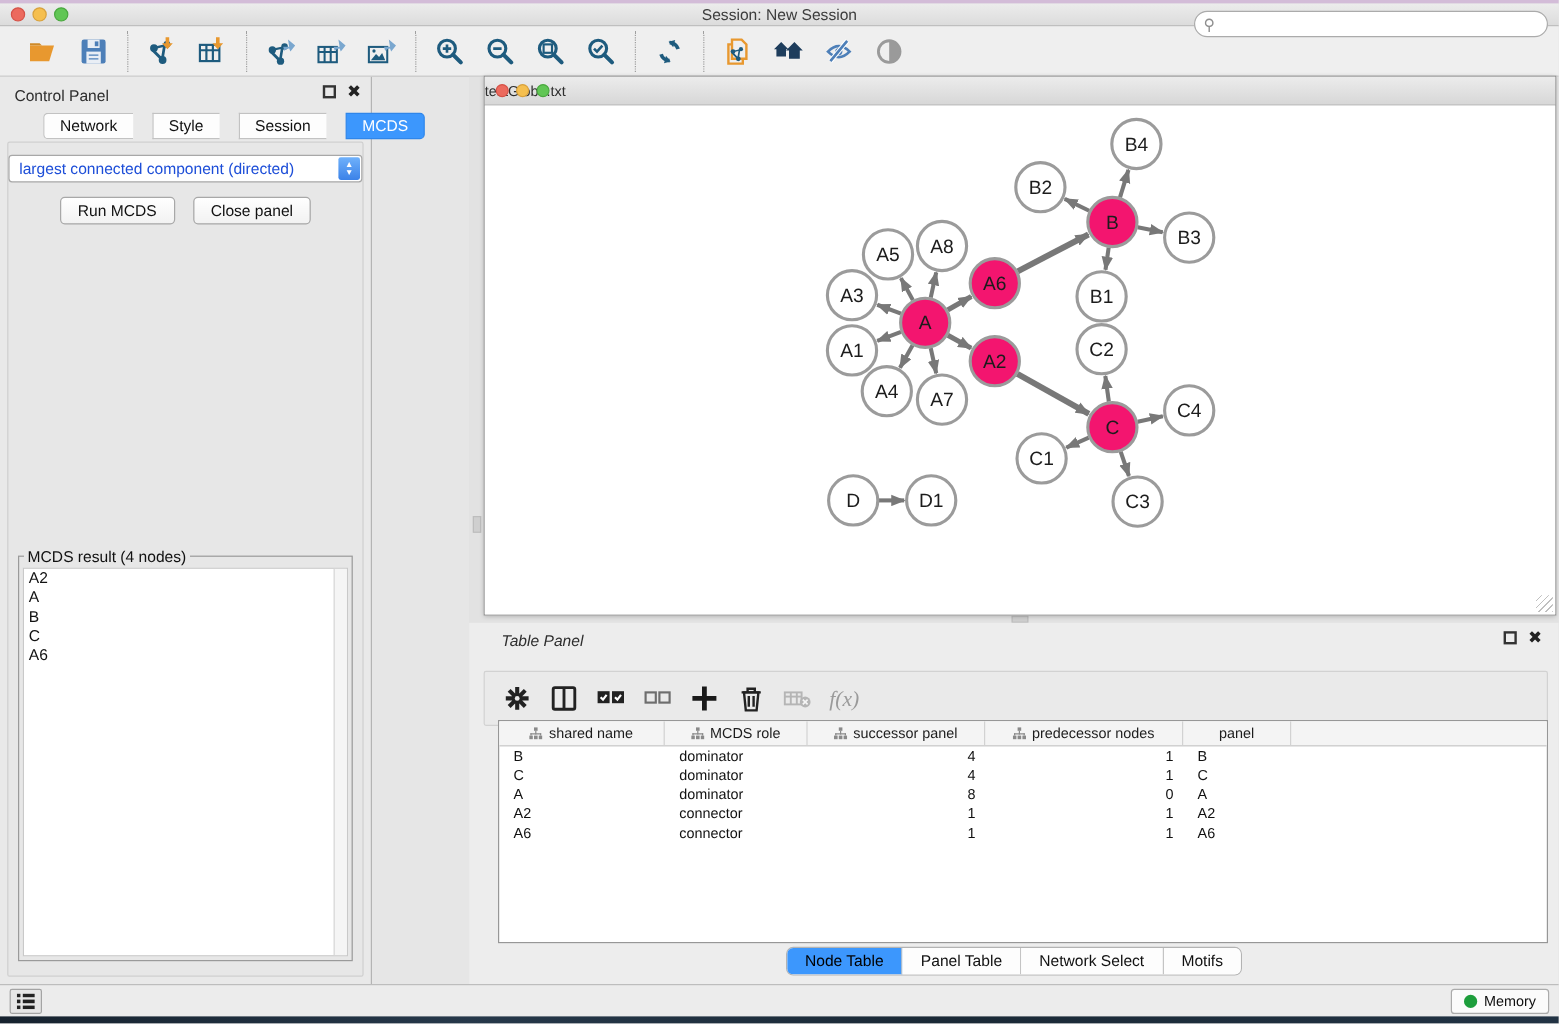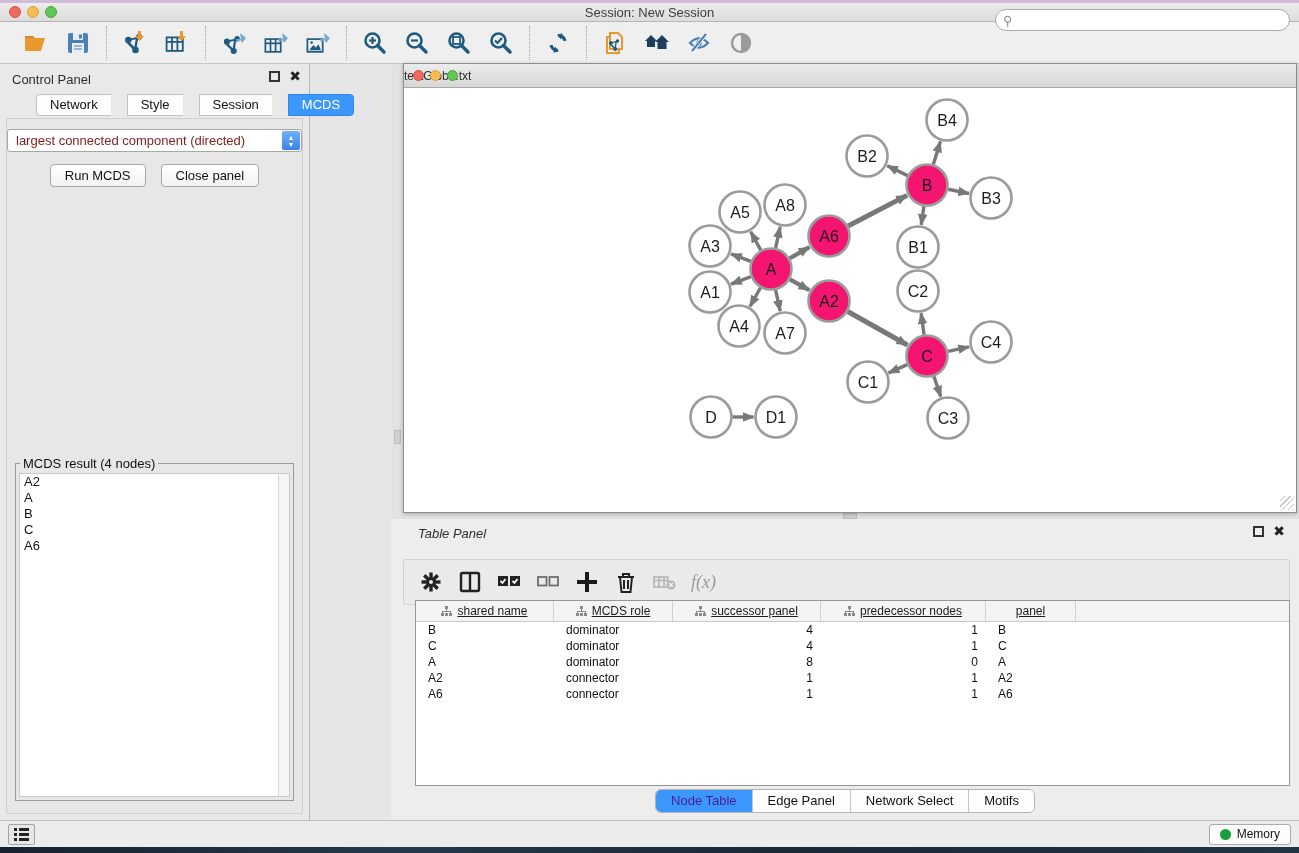--- a/index.html
+++ b/index.html
@@ -60,21 +60,21 @@
   .cp-body {
     position:absolute; left:6px; right:6px; top:54px; bottom:6px;
     background:#e7e7e7; border:1px solid #cfcfcf; border-radius:2px;
   }
   .opt-label { margin-top:20px; text-align:center; font-size:13px; color:#151515; }
   .select-row { display:flex; justify-content:center; margin-top:10px; }
   .cy-select {
     position:relative; width:312px; height:23px; background:#fff;
     border:1px solid #a8a8a8; border-radius:3px; display:flex; align-items:center;
   }
-  .cy-select .sel-text { font-size:13px; padding-left:8px; color:#7f1d1d;text-align:center; }
+  .cy-select .sel-text { font-size:13px; padding-left:8px; color:#1d4ed8;text-align:center; }
   .cy-select .stepper {
     position:absolute; right:1px; top:1px; bottom:1px; width:18px; border-radius:2px;
     background:linear-gradient(#6fb1fb,#3b82e8); display:flex; flex-direction:column;
     align-items:center; justify-content:center; color:#fff; font-size:7px; line-height:7px;
   }
   .btn-row { display:flex; justify-content:center; gap:15px; margin-top:12px; }
   .cy-btn {
     font-size:13px; color:#111; background:linear-gradient(#ffffff,#f2f2f2);
     border:1px solid #a8a8a8; border-radius:4px; padding:3px 14px;
   }
@@ -120,33 +120,33 @@
   }
   .tpt-btn { width:30px; height:30px; display:flex; align-items:center; justify-content:center; background:transparent; border:none; }
   .fx-label { font-family:"Liberation Serif","DejaVu Serif",serif; font-style:italic; font-size:18px; color:#9a9a9a; margin-left:2px; }
   .node-table {
     position:absolute; left:24px; right:9px; top:81px; height:186px;
     background:#fff; border:1px solid #979797; overflow:hidden; font-size:12px;
   }
   .nt-header { display:flex; height:21px; background:#f4f4f4; border-bottom:1px solid #c9c9c9; }
   .nt-hcell {
     display:flex; align-items:center; justify-content:center; gap:5px;
-    border-right:1px solid #d2d2d2; color:#1c1c1c; font-size:12px;text-decoration:underline;
+    border-right:1px solid #d2d2d2; color:#1c1c1c; font-size:12px;
   }
   .nt-hcell.last { border-right:1px solid #d2d2d2; }
   .nt-row { display:flex; height:16px; align-items:center; }
   .nt-cell { padding-left:12px; color:#111; }
   .nt-cell.num { text-align:right; padding-right:8px; padding-left:0; }
   .tp-tabs {
     position:absolute; left:0; right:0; bottom:7px; display:flex; justify-content:center;
   }
   .tp-tabs-inner { display:flex; border:1px solid #b3b3b3; border-radius:6px; overflow:hidden; background:#fff; }
   .tp-tab { font-size:13px; padding:3px 15px 4px; color:#111; border-right:1px solid #c4c4c4; background:#fdfdfd; }
   .tp-tab:last-child { border-right:none; }
-  .tp-tab.active { background:#3c97fd; color:#4c1d95; }
+  .tp-tab.active { background:#3c97fd; color:#000000; }
   
   .status-bar {
     position:absolute; left:0; right:0; bottom:6px; height:27px;
     background:#ececec; border-top:1px solid #bdbdbd;
     display:flex; align-items:center; justify-content:space-between; padding:0 8px;
   }
   .list-btn {
     width:27px; height:21px; background:#e6e6e6; border:1px solid #a4a4a4; border-radius:2px;
     display:flex; align-items:center; justify-content:center;
   }
@@ -718,21 +718,21 @@
         <div class="nt-cell" style="width: 138px;">A6</div>
         <div class="nt-cell" style="width: 119px;">connector</div>
         <div class="nt-cell num" style="width: 148px;">1</div>
         <div class="nt-cell num" style="width: 165px;">1</div>
         <div class="nt-cell" style="width: 90px;">A6</div>
       </div>
     </div>
   <div class="tp-tabs">
     <div class="tp-tabs-inner" id="tp-tabs">
         <div class="tp-tab active">Node Table</div>
-        <div class="tp-tab">Edge Panel</div>
+        <div class="tp-tab">Panel Table</div>
         <div class="tp-tab">Network Select</div>
         <div class="tp-tab">Motifs</div>
       </div>
   </div>
 </div>
 
 <div class="status-bar">
   <button class="list-btn">
     <svg width="15" height="13" viewBox="0 0 15 13">
       <g fill="#222">

